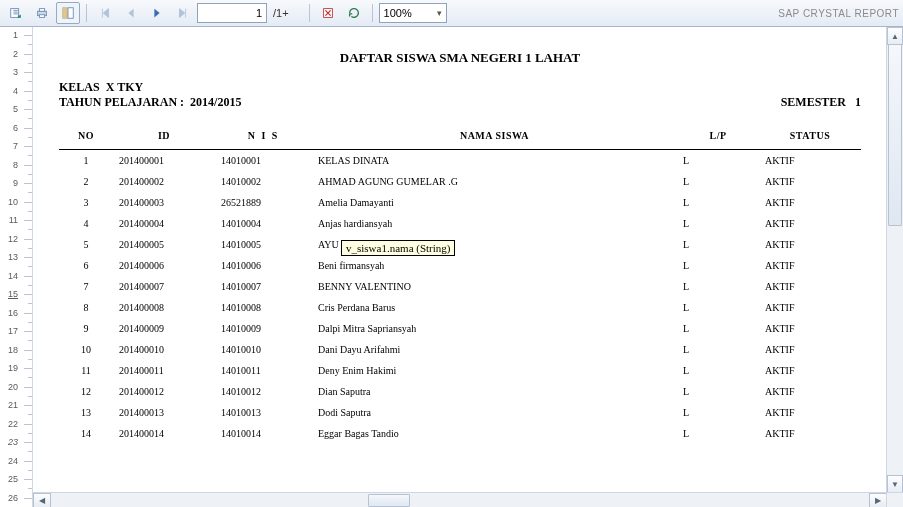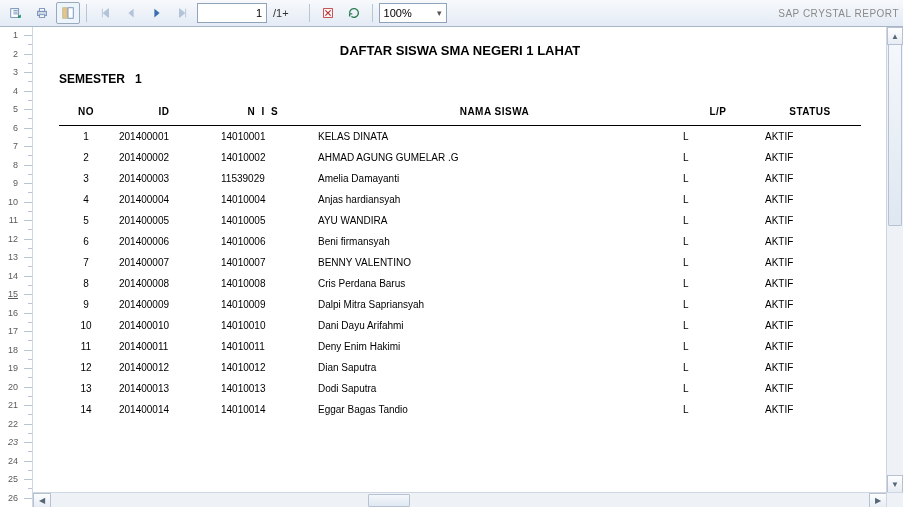--- a/index.html
+++ b/index.html
@@ -22,21 +22,21 @@
 .viewport{flex:1;position:relative;background:#fff;overflow:hidden}
 .vscroll{position:absolute;top:0;right:0;bottom:14px;width:16px;background:#eef1f5;border-left:1px solid #cfd7e2}
 .vscroll .vbtn{height:16px;background:linear-gradient(#fdfdfe,#e7edf4);border:1px solid #b6c2d2;display:flex;align-items:center;justify-content:center;font-size:8px;color:#567}
 .vscroll .vtrack{position:absolute;top:17px;bottom:17px;left:0;right:0}
 .vscroll .vthumb{position:absolute;left:1px;right:1px;top:0;height:180px;background:linear-gradient(#f4f7fb,#dfe7f1);border:1px solid #b6c2d2;border-radius:1px}
 .hscroll{position:absolute;left:0;right:16px;bottom:0;height:14px;background:#eef1f5;border-top:1px solid #cfd7e2}
 .hscroll .hbtn{width:16px;height:13px;background:linear-gradient(#fdfdfe,#e7edf4);border:1px solid #b6c2d2;display:inline-flex;align-items:center;justify-content:center;font-size:8px;color:#567;position:absolute;top:0}
 .hscroll .hbtn.l{left:0}.hscroll .hbtn.r{right:0}
 .hscroll .hthumb{position:absolute;left:335px;top:1px;width:40px;height:11px;background:linear-gradient(#f4f7fb,#dfe7f1);border:1px solid #b6c2d2;border-radius:1px}
 .corner{position:absolute;right:0;bottom:0;width:16px;height:14px;background:#eef1f5;border-left:1px solid #cfd7e2;border-top:1px solid #cfd7e2}
-.page{position:absolute;left:6px;top:0;right:22px;bottom:18px;background:#fff;padding:10px 20px;font-family:Liberation Sans, sans-serif;color:#000}
+.page{position:absolute;left:6px;top:0;right:22px;bottom:18px;background:#fff;padding:17px 20px;font-family:Liberation Serif, serif;color:#000}
 .title{text-align:center;font-weight:bold;font-size:13px;margin:6px 0 14px}
 .meta{display:flex;justify-content:space-between;font-size:12px;font-weight:bold;margin-bottom:14px}
 .meta .left span{display:inline}
 .tbl{width:100%;border-collapse:collapse;font-size:10px}
 .tbl th{text-align:center;padding:6px 6px 8px;border-bottom:1.5px solid #000;font-weight:bold;letter-spacing:0.5px}
 .tbl th.cno{text-align:center;width:42px}
 .tbl th.cid{width:90px}
 .tbl th.cnis{width:85px;letter-spacing:2px}
 .tbl th.clp{width:70px}
 .tbl th.cst{width:90px}
@@ -192,20 +192,24 @@
         <div class="tline" style="top: 452px;"></div>
         <div class="tline s" style="top: 461px;"></div>
         <div class="lbl" style="top: 470.5px;">26</div>
         <div class="tline" style="top: 470.5px;"></div>
         <div class="tline s" style="top: 479.5px;"></div>
       </div>
     <div class="viewport">
       <div class="page">
         <div class="title">DAFTAR SISWA SMA  NEGERI 1 LAHAT</div>
         <div class="meta">
+          <div class="left">
+            <div><span>KELAS</span>&nbsp;&nbsp;<span>X TKY</span></div>
+            <div><span>TAHUN PELAJARAN :</span>&nbsp;&nbsp;<span>2014/2015</span></div>
+          </div>
           <div class="right" style="align-self:flex-end">
             <span>SEMESTER</span>&nbsp;&nbsp;&nbsp;<span>1</span>
           </div>
         </div>
         <table class="tbl">
           <thead>
             <tr>
               <th class="cno">NO</th>
               <th class="cid">ID</th>
               <th class="cnis">N I S</th>
@@ -227,21 +231,21 @@
                 <td class="cno">2</td>
                 <td>201400002</td>
                 <td>14010002</td>
                 <td>AHMAD AGUNG GUMELAR .G</td>
                 <td>L</td>
                 <td>AKTIF</td>
               </tr>
               <tr>
                 <td class="cno">3</td>
                 <td>201400003</td>
-                <td>11539029</td>
+                <td>26521889</td>
                 <td>Amelia Damayanti</td>
                 <td>L</td>
                 <td>AKTIF</td>
               </tr>
               <tr>
                 <td class="cno">4</td>
                 <td>201400004</td>
                 <td>14010004</td>
                 <td>Anjas hardiansyah</td>
                 <td>L</td>
@@ -322,20 +326,21 @@
               <tr>
                 <td class="cno">14</td>
                 <td>201400014</td>
                 <td>14010014</td>
                 <td>Eggar Bagas Tandio</td>
                 <td>L</td>
                 <td>AKTIF</td>
               </tr>
             </tbody>
         </table>
+        <div class="tooltip">v_siswa1.nama (String)</div>
       </div>
       <div class="vscroll">
         <div class="vbtn">▲</div>
         <div class="vtrack">
             <div class="vthumb"></div>
           </div>
         <div class="vbtn" style="position:absolute;bottom:0;left:0;right:0">▼</div>
       </div>
       <div class="hscroll">
         <div class="hbtn l">◀</div>

